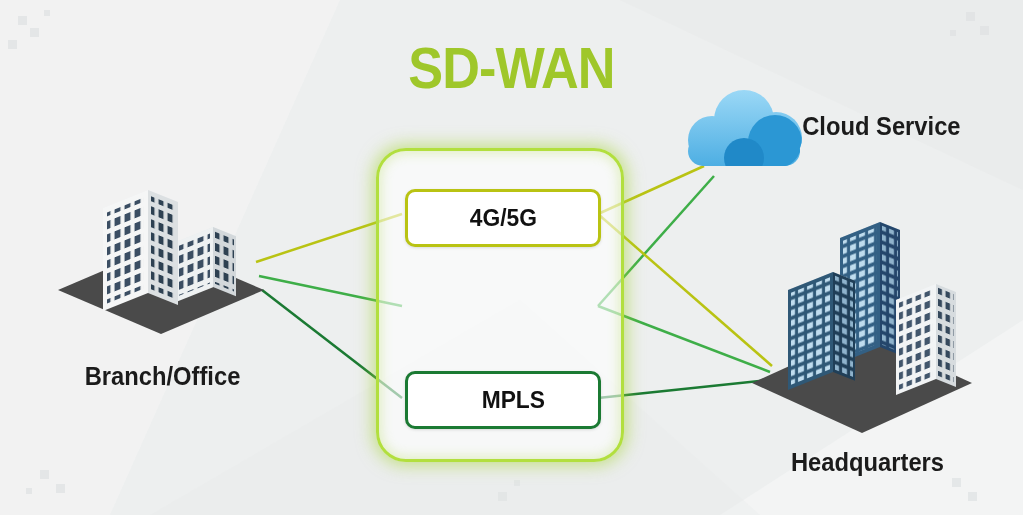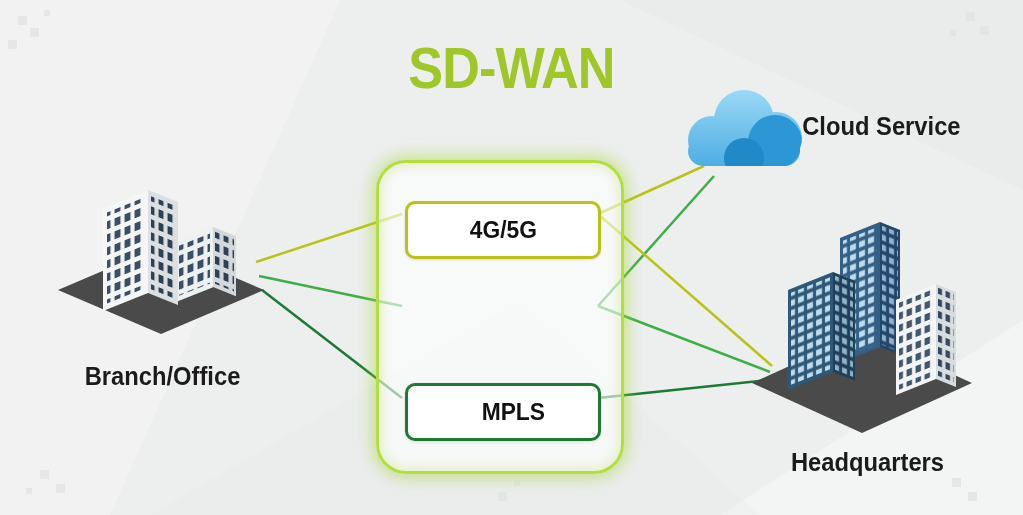--- a/index.html
+++ b/index.html
@@ -17,21 +17,20 @@
     font-size:58px;font-weight:bold;letter-spacing:-1px;
     transform:scaleX(0.9);
     color:#9fc72a;
   }
   .panel{
     position:absolute;left:376px;top:148px;width:248px;height:314px;
     box-sizing:border-box;
     border:3px solid #f97316;border-radius:30px;
     background:rgba(255,255,255,0.6);
     box-shadow:0 0 16px 4px rgba(168,214,60,.55), inset 0 0 12px 2px rgba(168,214,60,.3);
-    margin-top:12px;
   }
   .transport-box{
     position:absolute;left:26px;width:196px;height:58px;
     box-sizing:border-box;
     border:3px solid #888;border-radius:10px;
     background:#ffffff;
     display:flex;align-items:center;justify-content:center;
     box-shadow:0 1px 3px rgba(0,0,0,.12);
   }
   .transport-box .lbl{

